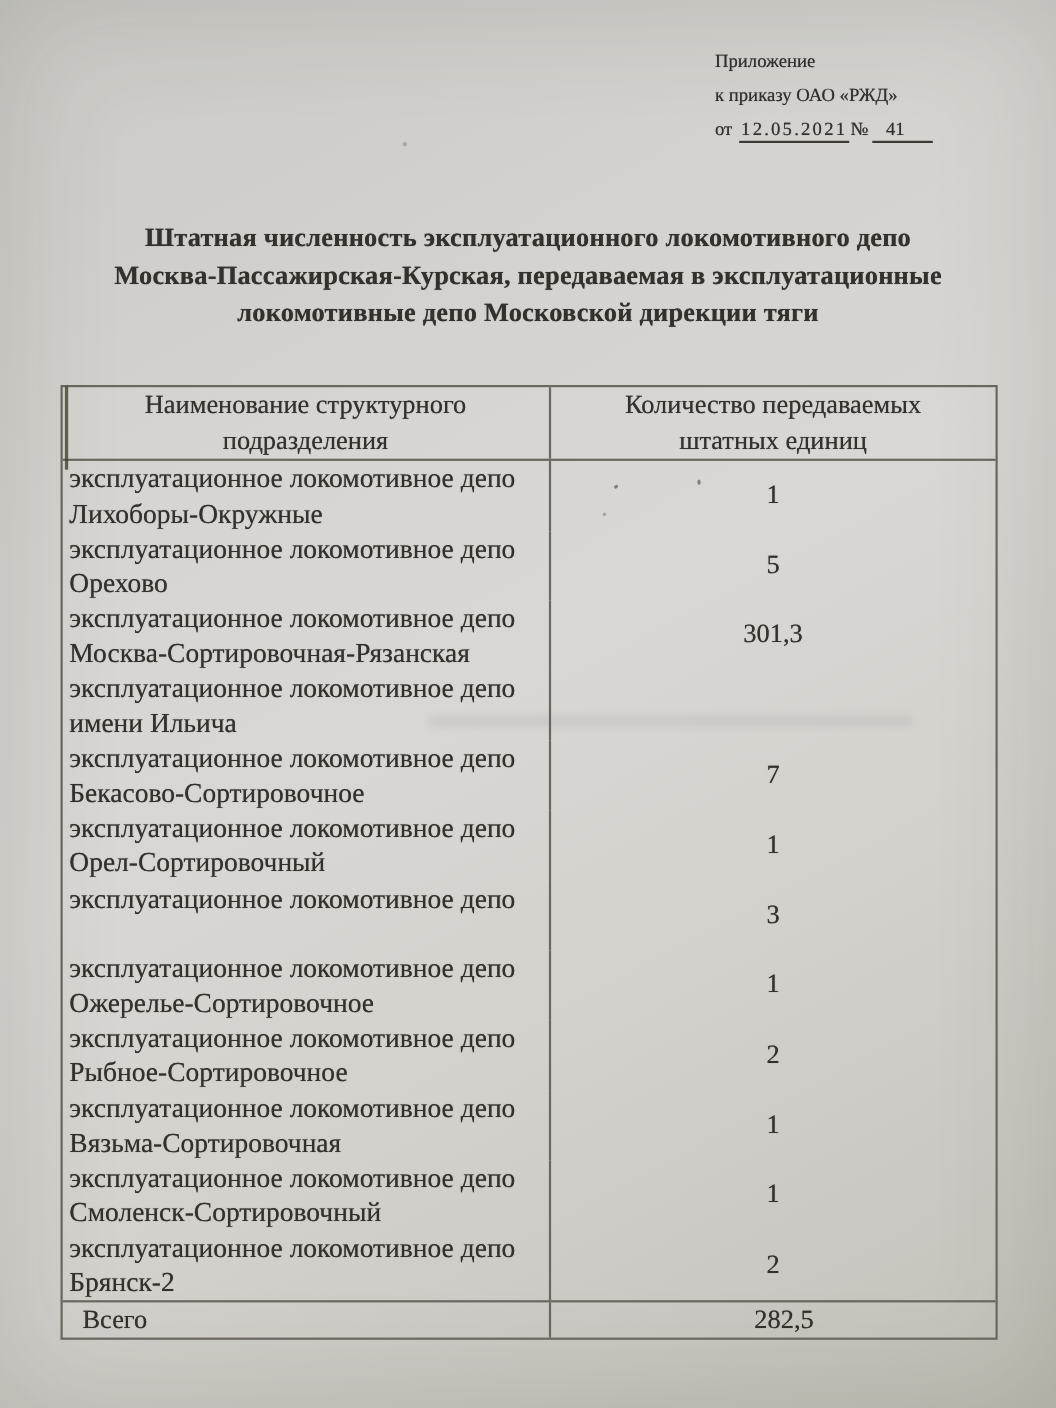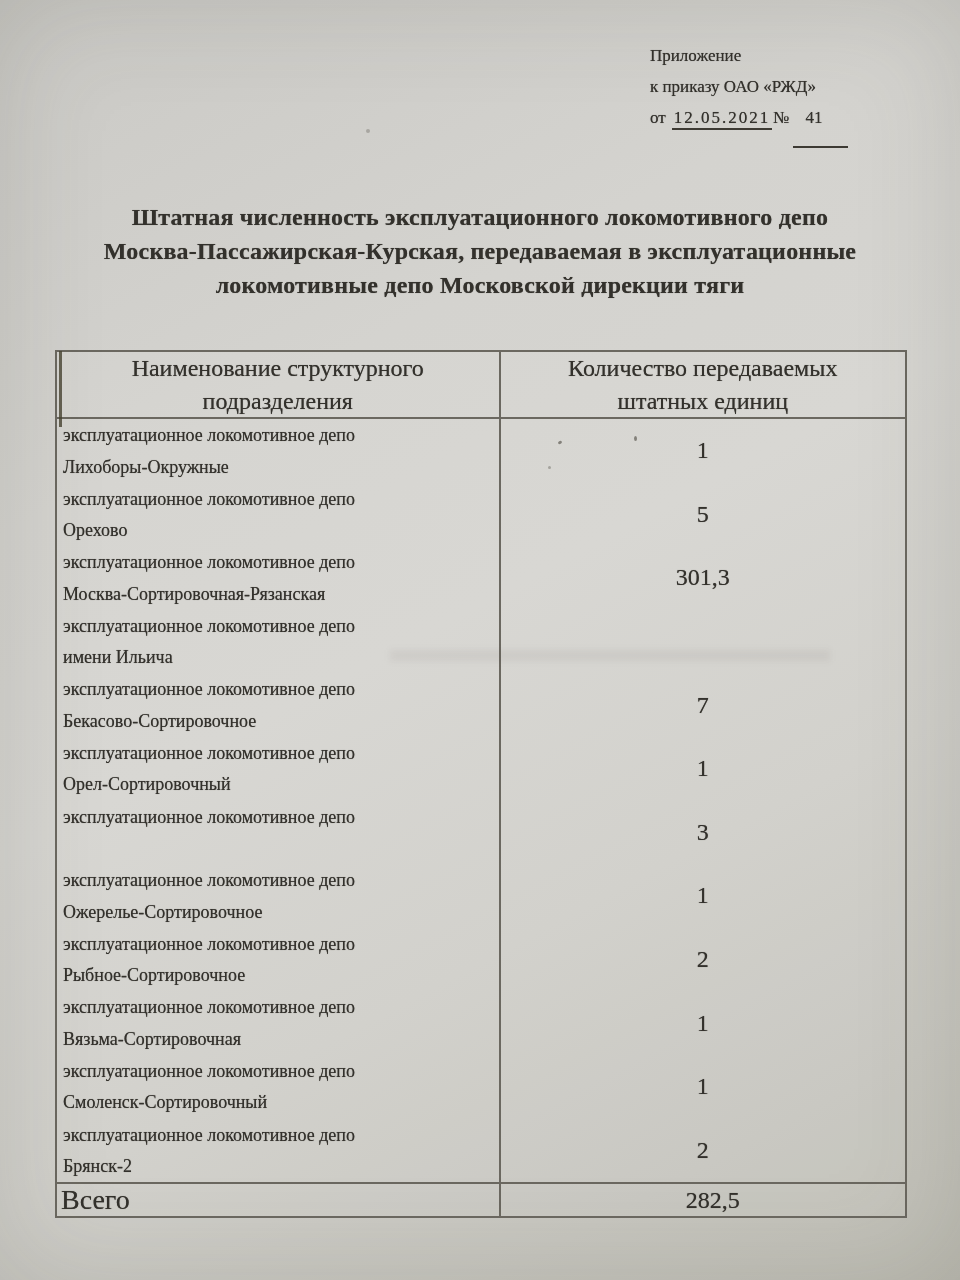--- a/index.html
+++ b/index.html
@@ -23,21 +23,21 @@
   .doc-header{
     position:absolute;left:650px;top:40px;
     font-size:17px;line-height:31px;white-space:nowrap;
   }
   .u-date{
     border-bottom:2px solid #3d3a33;
     letter-spacing:2px;padding:0 2px 1px 2px;margin-left:6px;
   }
   .u-num{
     border-bottom:2px solid #3d3a33;
-    padding:0 26px 19px 12px;margin-left:4px;text-align:center;
+    padding:0 26px 1px 12px;margin-left:4px;text-align:center;
   }
   .nsign{margin-left:1px;}
 
   
   .doc-title{
     position:absolute;left:60px;top:200px;width:840px;
     text-align:center;font-weight:bold;font-size:24px;line-height:34px;
     letter-spacing:0.2px;
   }
 
@@ -54,28 +54,28 @@
   .thead{display:flex;height:65px;border-bottom:2px solid #6b6860;}
   .th{
     display:flex;align-items:center;justify-content:center;text-align:center;
     font-size:24px;line-height:33px;box-sizing:border-box;
   }
   .th-1{flex:0 0 52.3%;border-right:2px solid #6b6860;padding:0 30px;}
   .th-2{flex:1;padding:0 52px;}
   .trow{display:flex;height:63.6px;}
   .td-name{
     flex:0 0 52.3%;border-right:2px solid #6b6860;box-sizing:border-box;
-    padding:1px 8px 0 6px;font-size:18px;line-height:31.5px;
+    padding:1px 8px 0 6px;font-size:25px;line-height:31.5px;
   }
   .td-name .nl{display:block;white-space:nowrap;}
   .td-val{flex:1;display:flex;align-items:center;justify-content:center;font-size:24px;}
   .tfoot{display:flex;height:32px;border-top:2px solid #6b6860;}
   .tf-label{
     flex:0 0 52.3%;border-right:2px solid #6b6860;box-sizing:border-box;
-    padding-left:4px;font-size:28px;display:flex;align-items:center;font-family:Liberation Serif, serif;
+    padding-left:18px;font-size:24px;display:flex;align-items:center;font-family:Liberation Serif, serif;
   }
   .tf-val{flex:1;display:flex;align-items:center;justify-content:center;font-size:24px;margin-left:20px;}
 
   
   .speck{position:absolute;background:rgba(62,59,50,0.55);border-radius:50%;}
   .sp1{left:558px;top:441px;width:4px;height:3px;transform:rotate(-30deg);}
   .sp2{left:634px;top:436px;width:3px;height:5px;}
   .sp3{left:548px;top:466px;width:3px;height:3px;opacity:0.6;}
   .sp4{left:366px;top:129px;width:4px;height:4px;opacity:0.5;}
   .smudge{

